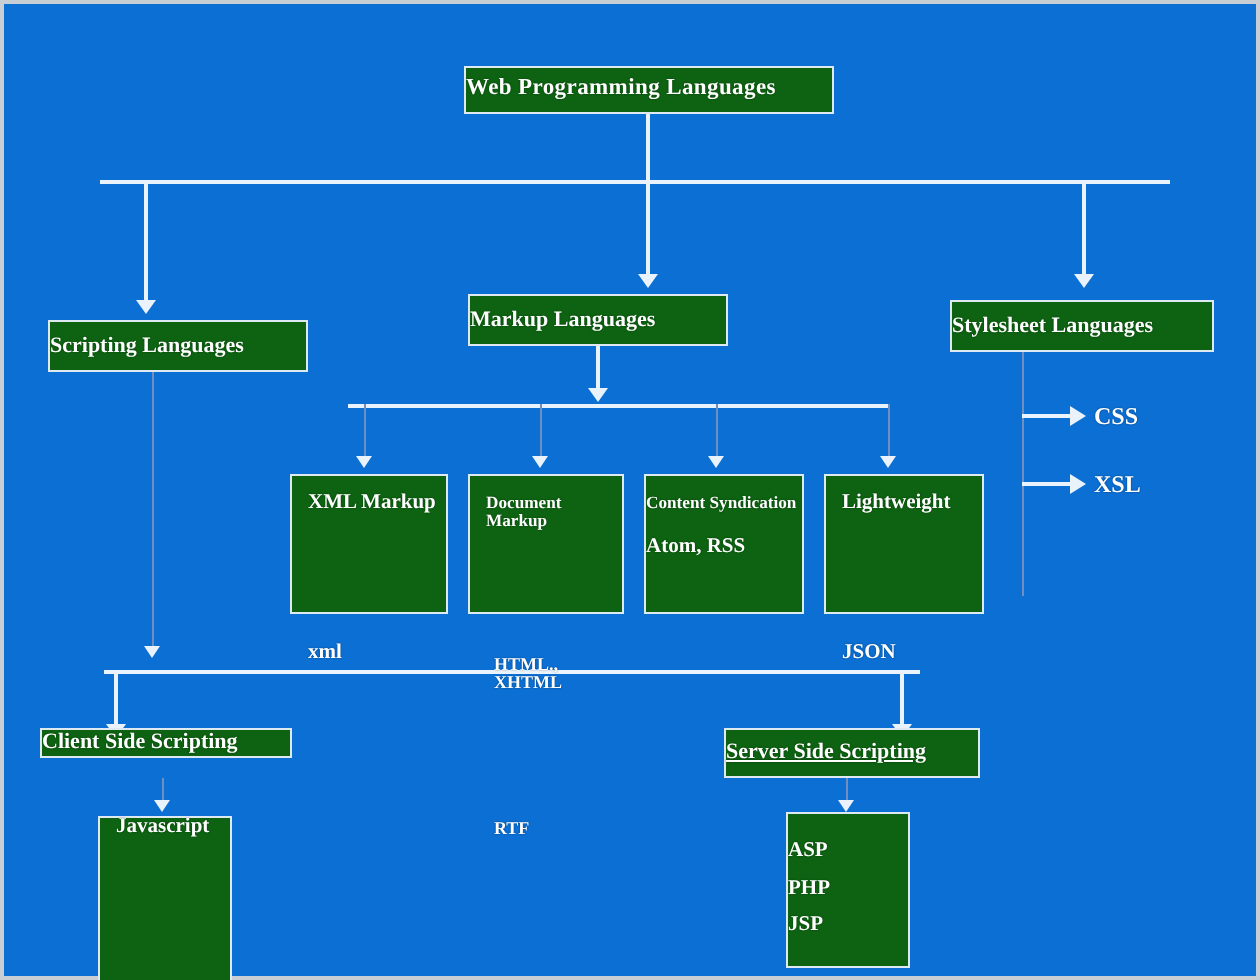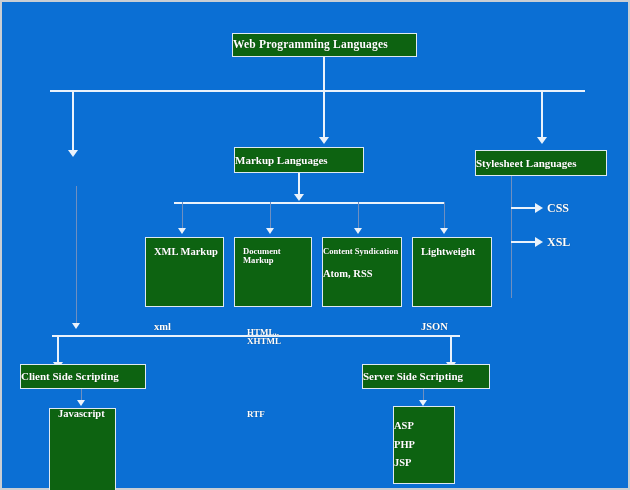--- a/index.html
+++ b/index.html
@@ -68,20 +68,23 @@
 
   <div class="ln" style="left:70px;top:88px;width:2px;height:62px;"></div>
   <div class="arw" style="left:66px;top:148px;"></div>
 
   <div class="ln" style="left:321px;top:88px;width:2px;height:48px;"></div>
   <div class="arw" style="left:317px;top:135px;"></div>
 
   <div class="ln" style="left:539px;top:88px;width:2px;height:48px;"></div>
   <div class="arw" style="left:535px;top:135px;"></div>
 
+  <div class="box center t-head" style="left:22px;top:158px;width:130px;height:26px;">
+    <span class="row">Scripting Languages</span>
+  </div>
 
   <div class="box center t-head" style="left:232px;top:145px;width:130px;height:26px;">
     <span class="row">Markup Languages</span>
   </div>
 
   <div class="box center t-head" style="left:473px;top:148px;width:132px;height:26px;">
     <span class="row">Stylesheet Languages</span>
   </div>
 
   <div class="ln" style="left:296px;top:171px;width:2px;height:22px;"></div>
@@ -139,25 +142,25 @@
   <div class="lnd" style="left:74px;top:184px;width:1px;height:138px;"></div>
   <div class="arwS" style="left:70px;top:321px;"></div>
   <div class="ln" style="left:50px;top:333px;width:408px;height:2px;"></div>
 
   <div class="ln" style="left:55px;top:333px;width:2px;height:28px;"></div>
   <div class="arw" style="left:51px;top:360px;"></div>
 
   <div class="ln" style="left:448px;top:333px;width:2px;height:28px;"></div>
   <div class="arw" style="left:444px;top:360px;"></div>
 
-  <div class="box center t-head" style="left:18px;top:362px;width:126px;height:25px;">
+  <div class="box center t-head" style="left:18px;top:362px;width:126px;height:15px;">
     <span class="row">Client Side Scripting</span>
   </div>
 
-  <div class="box center t-head" style="left:360px;top:362px;width:128px;height:25px;">
+  <div class="box center t-head" style="left:360px;top:362px;width:128px;height:25px;text-decoration:underline;">
     <span class="row">Server Side Scripting</span>
   </div>
 
   <div class="lnd" style="left:79px;top:387px;width:1px;height:13px;"></div>
   <div class="arwS" style="left:75px;top:398px;"></div>
 
   <div class="lnd" style="left:421px;top:387px;width:1px;height:13px;"></div>
   <div class="arwS" style="left:417px;top:398px;"></div>
 
   <div class="box left" style="left:47px;top:406px;width:67px;height:96px;">

